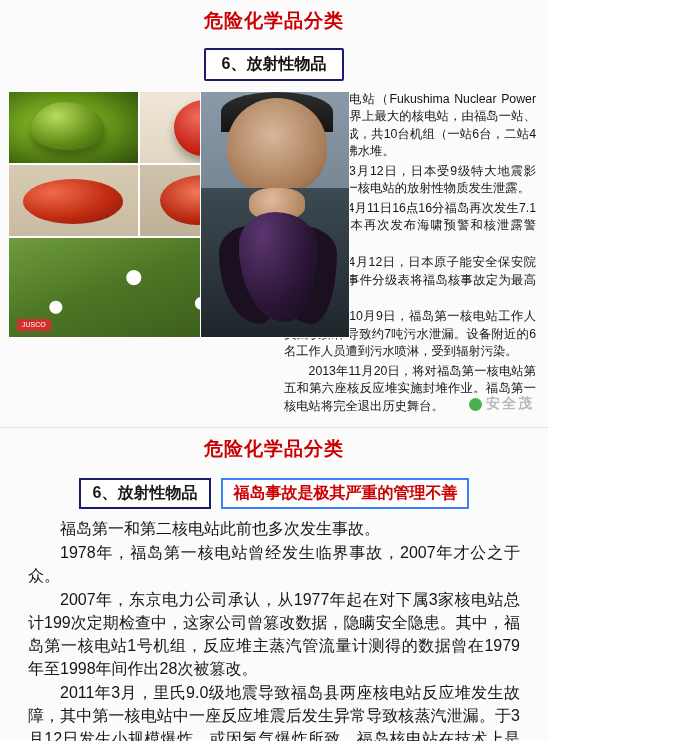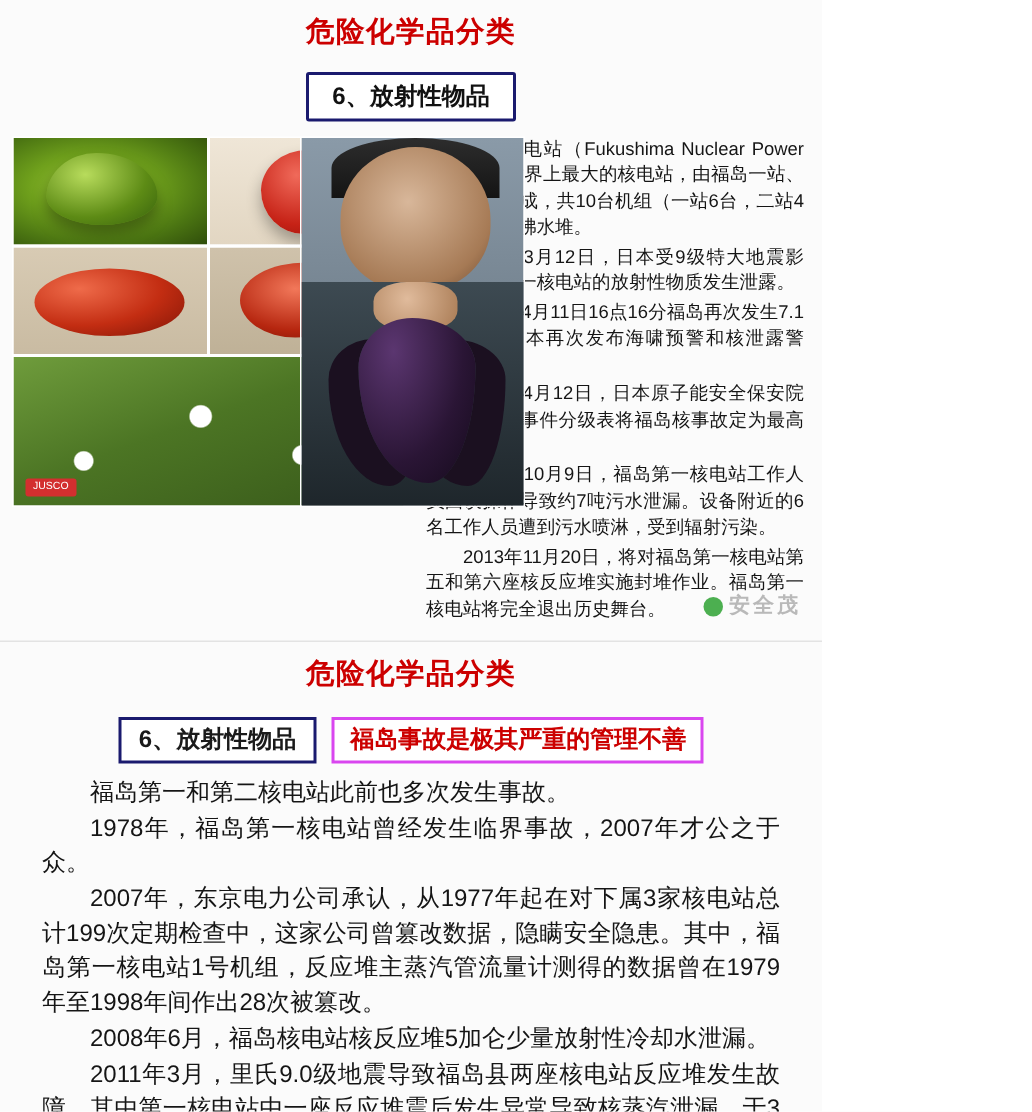--- a/index.html
+++ b/index.html
@@ -243,21 +243,21 @@
     padding: 0 12px;
   }
   .sec2-tag {
     border: 2px solid #1a1a6e;
     padding: 3px 12px;
     font-size: 16px;
     font-weight: bold;
     background: #fff;
   }
   .sec2-redbox {
-    border: 2px solid #d946ef;
+    border: 2px solid #3b82f6;
     padding: 3px 10px;
     font-size: 16px;
     font-weight: bold;
     color: #cc0000;
     background: #fff;
   }
   .sec2-body {
     padding: 8px 28px 0 28px;
     font-size: 16px;
     line-height: 1.44;
@@ -348,21 +348,20 @@
 
     <div class="sec2-head">
       <div class="sec2-tag">6、放射性物品</div>
       <div class="sec2-redbox">福岛事故是极其严重的管理不善</div>
     </div>
 
     <div class="sec2-body">
       <p>福岛第一和第二核电站此前也多次发生事故。</p>
       <p>1978年，福岛第一核电站曾经发生临界事故，2007年才公之于众。</p>
       <p>2007年，东京电力公司承认，从1977年起在对下属3家核电站总计199次定期检查中，这家公司曾篡改数据，隐瞒安全隐患。其中，福岛第一核电站1号机组，反应堆主蒸汽管流量计测得的数据曾在1979年至1998年间作出28次被篡改。</p>
-      <p>2008年6月，福岛核电站核反应堆5加仑少量放射性冷却水泄漏。</p>
       <p>2011年3月，里氏9.0级地震导致福岛县两座核电站反应堆发生故障，其中第一核电站中一座反应堆震后发生异常导致核蒸汽泄漏。于3月12日发生小规模爆炸，或因氢气爆炸所致。福岛核电站在技术上是单层循环沸水堆，冷却水直接引入海水，东京电力公司承认。2013年8月7日宣布，福岛第一核电站每天至少约有300吨污水流入海中。</p>
       <p>2013年10月9日，福岛第一核电站发生一起重大事故，在污染水处理设施作业时，作业人员将管线拔出，结果造成高浓度污染水的大量外泄。</p>
     </div>
 
     <div class="footer-wm">
       <span class="qr"></span>
       <span>安全茂</span>
     </div>
   </div>
 

